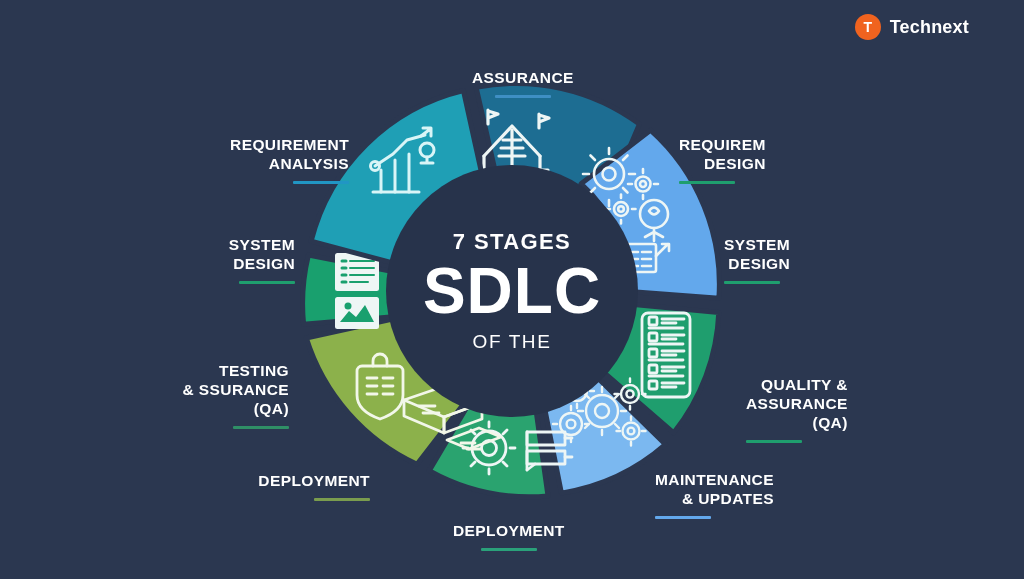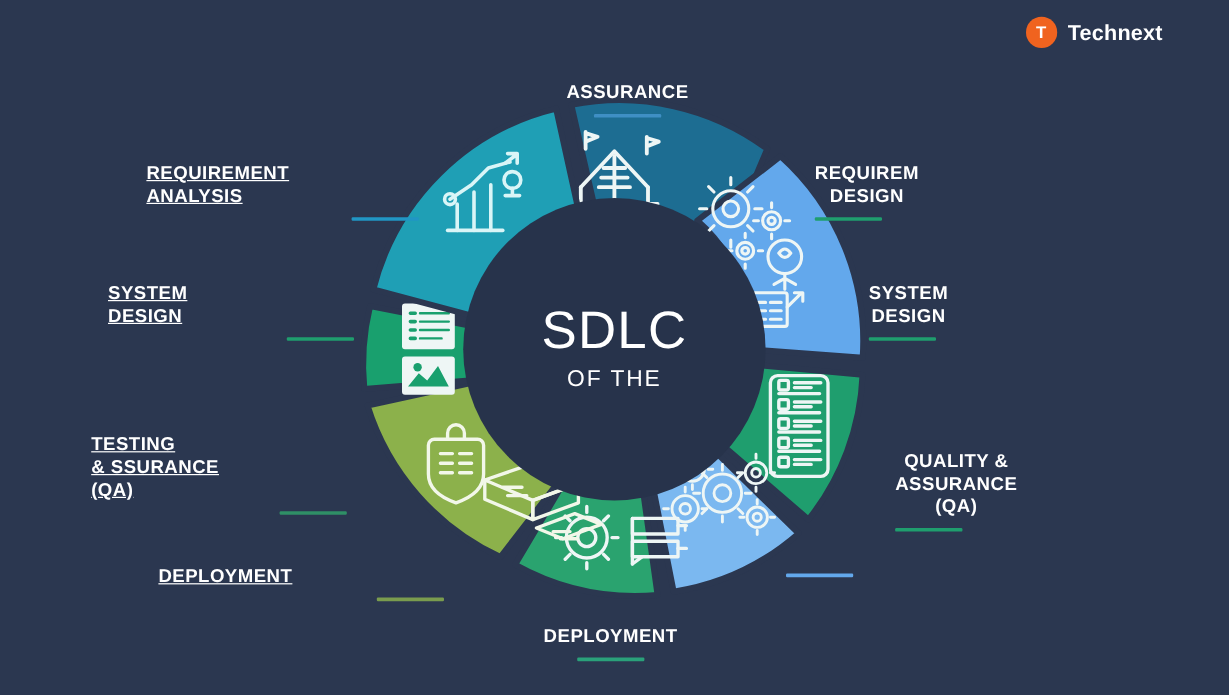--- a/index.html
+++ b/index.html
@@ -76,22 +76,22 @@
   }
   .center-top {
     color: #ffffff;
     font-size: 22px;
     font-weight: bold;
     letter-spacing: 1.4px;
     margin-bottom: 4px;
   }
   .center-main {
     color: #ffffff;
-    font-size: 44px;
-    font-weight: normal;
+    font-size: 64px;
+    font-weight: bold;
     letter-spacing: 1px;
     line-height: 1;
   }
   .center-bottom {
     color: #ffffff;
     font-size: 19px;
     font-weight: normal;
     letter-spacing: 1.6px;
     margin-top: 8px;
   }
@@ -106,22 +106,22 @@
     line-height: 1.22;
     white-space: pre-line;
   }
   .label .rule {
     display: block;
     height: 3px;
     width: 56px;
     margin-top: 7px;
     border-radius: 1px;
   }
-  .lbl-right { text-align: center; }
-  .lbl-left  { text-align: left; text-decoration: underline; }
+  .lbl-right { text-align: right; }
+  .lbl-left  { text-align: right; }
   .lbl-center{ text-align: center; }
   .lbl-left  .rule { margin-left: auto; margin-right: 0; }
   .lbl-center .rule { margin-left: auto; margin-right: auto; }
 
   .l-planning      { left: 472px; top: 50px;  }
   .l-reqdesign     { left: 679px; top: 117px; }
   .l-sysdesign-r   { left: 724px; top: 217px; }
   .l-qa-r          { left: 722px; top: 357px; margin-left: 24px; }
   .l-maint         { left: 655px; top: 452px; }
   .l-deploy-b      { left: 453px; top: 503px; }
@@ -275,20 +275,21 @@
         <path d="M134 70 l8 -6 M136 62 h8 v8"></path>
         <circle cx="140" cy="84" r="7"></circle>
         <path d="M140 91 v6 M134 97 h12"></path>
       </g>
     </g>
 
     <circle cx="225" cy="225" r="126" fill="#27334b"></circle>
   </svg>
 
   <div class="center-stack">
+    <div class="center-top">7 STAGES</div>
     <div class="center-main">SDLC</div>
     <div class="center-bottom">OF THE</div>
   </div>
 </div>
 
 <div class="label lbl-center l-planning">
   <span>ASSURANCE</span>
   <span class="rule" style="background:#3f8fc4"></span>
 </div>
 
@@ -315,20 +316,22 @@
   <span>DEPLOYMENT</span>
   <span class="rule" style="background:#7a9c4e"></span>
 </div>
 
 <div class="label lbl-center l-deploy-b">
   <span>DEPLOYMENT</span>
   <span class="rule" style="background:#2aa17a"></span>
 </div>
 
 <div class="label lbl-right l-maint">
+  <span>MAINTENANCE
+&amp; UPDATES</span>
   <span class="rule" style="background:#63a8ec"></span>
 </div>
 
 <div class="label lbl-right l-qa-r">
   <span>QUALITY &amp;
 ASSURANCE
 (QA)</span>
   <span class="rule" style="background:#1f9e6e"></span>
 </div>
 

